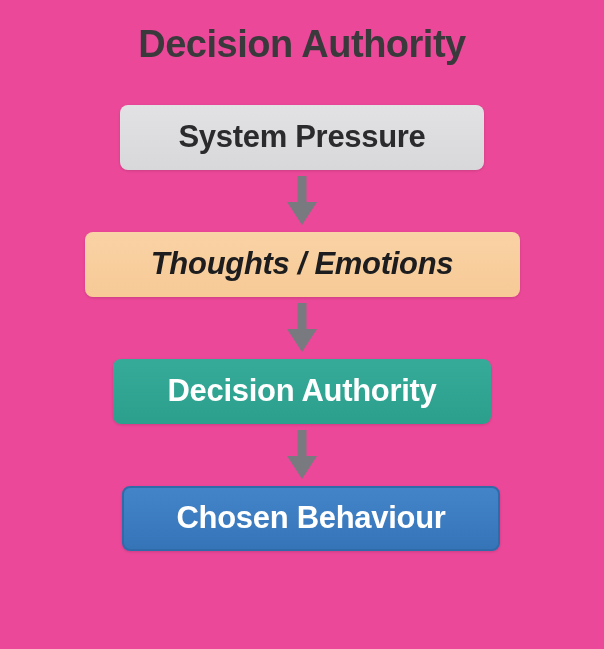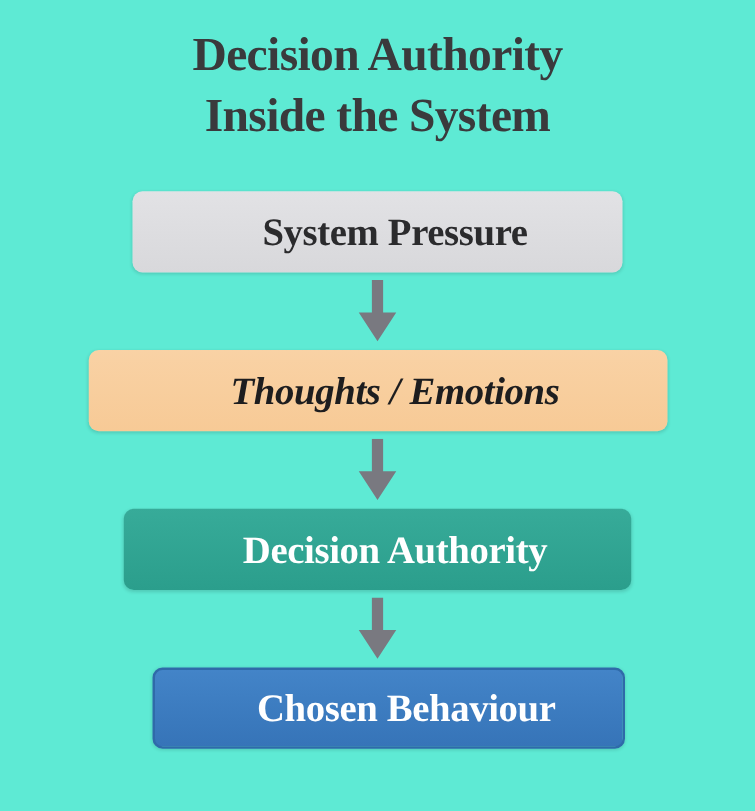--- a/index.html
+++ b/index.html
@@ -10,25 +10,24 @@
   body {
     width: 604px;
     height: 649px;
     overflow: hidden;
     font-family: "Liberation Sans", "DejaVu Sans", sans-serif;
     -webkit-font-smoothing: antialiased;
   }
   .canvas {
     width: 604px;
     height: 649px;
-    background: #5eead4;
+    background: #ec4899;
     display: flex;
     flex-direction: column;
     align-items: center;
-    font-family: Liberation Serif, serif;
   }
   .diagram-title {
     margin-top: 20px;
     text-align: center;
     font-size: 38px;
     font-weight: bold;
     letter-spacing: -0.5px;
     line-height: 1.28;
     color: #3a3a3c;
   }
@@ -41,21 +40,20 @@
   .flow-box {
     height: 65px;
     border-radius: 8px;
     display: flex;
     align-items: center;
     justify-content: center;
     font-size: 31px;
     font-weight: bold;
     letter-spacing: -0.3px;
     box-shadow: 0 1px 3px rgba(0,0,0,0.14);
-    padding-left: 28px;
   }
   .box-gray {
     width: 364px;
     background: linear-gradient(#e2e2e5, #d8d8db);
     color: #2b2b2d;
   }
   .box-peach {
     width: 435px;
     background: linear-gradient(#f9d2a5, #f7ca96);
     color: #1d1d1f;
@@ -82,21 +80,20 @@
     justify-content: center;
   }
 </style>
 </head>
 <body>
 
 <div class="canvas">
 
   <div class="diagram-title">
     <div>Decision Authority</div>
-    <div>Inside the System</div>
   </div>
 
   <div class="flow">
 
     <div class="flow-box box-gray">
       <span>System Pressure</span>
     </div>
 
     <div class="arrow-wrap">
       <svg width="36" height="50" viewBox="0 0 36 50" aria-hidden="true">

